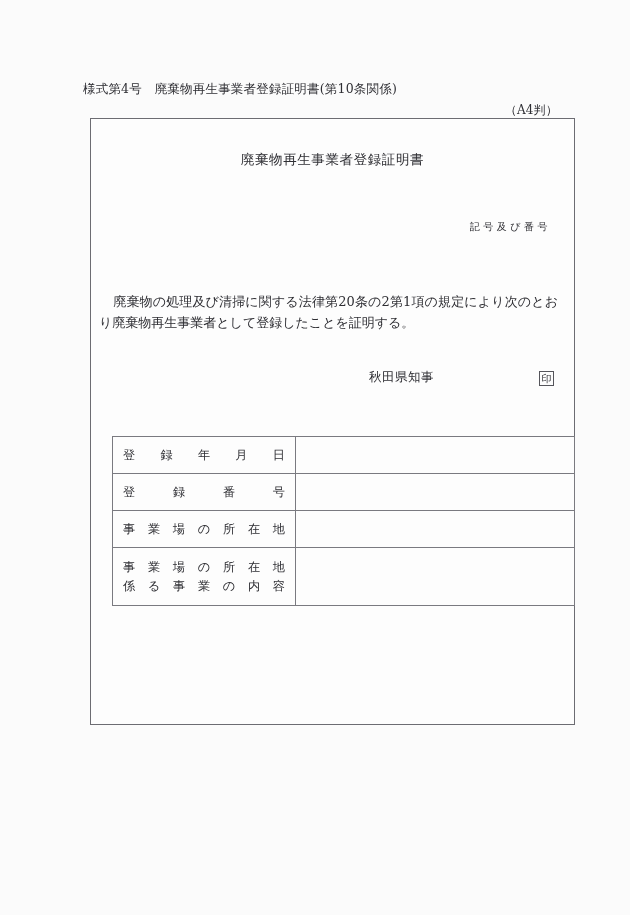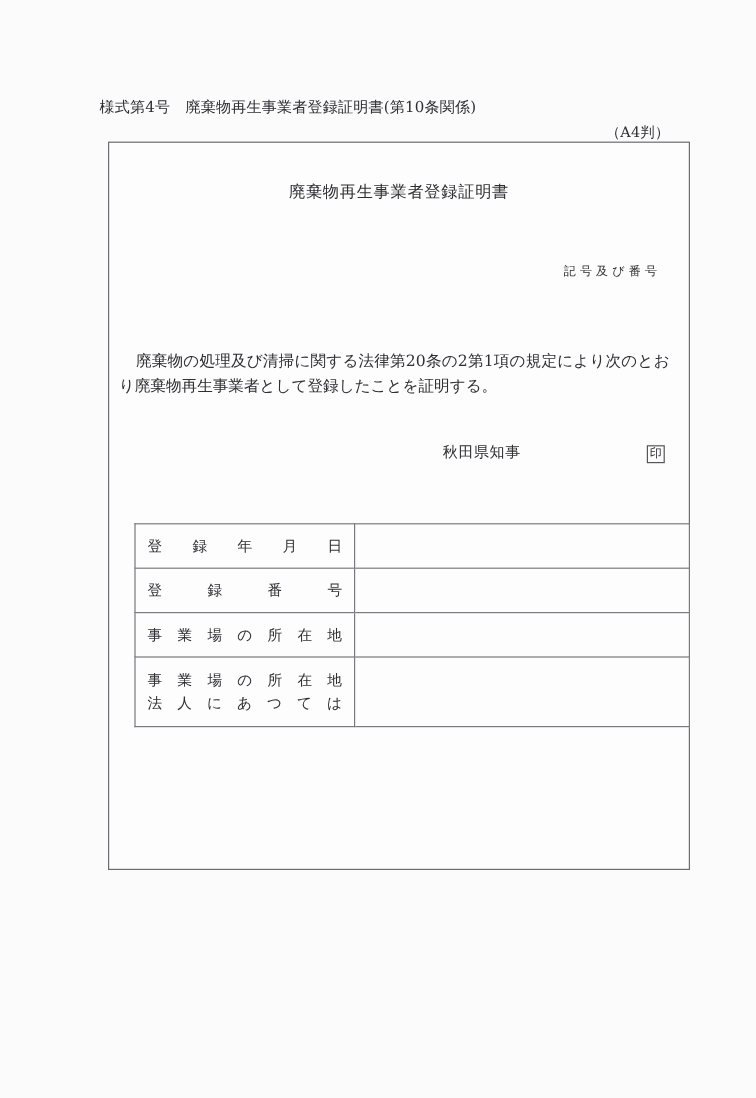--- a/index.html
+++ b/index.html
@@ -241,21 +241,21 @@
         <td class="label-cell">
           <span class="spread">事業場の所在地</span>
         </td>
         <td class="value-cell"></td>
       </tr>
 
       <tr class="row-h5">
         <td class="label-cell">
           <span class="spread-lines">
             <span>事業場の所在地</span>
-            <span>法人にあつては</span>
+            <span>係る事業の内容</span>
           </span>
         </td>
         <td class="value-cell"></td>
       </tr>
     </tbody>
   </table>
 
 </div>
 
 </body></html>

